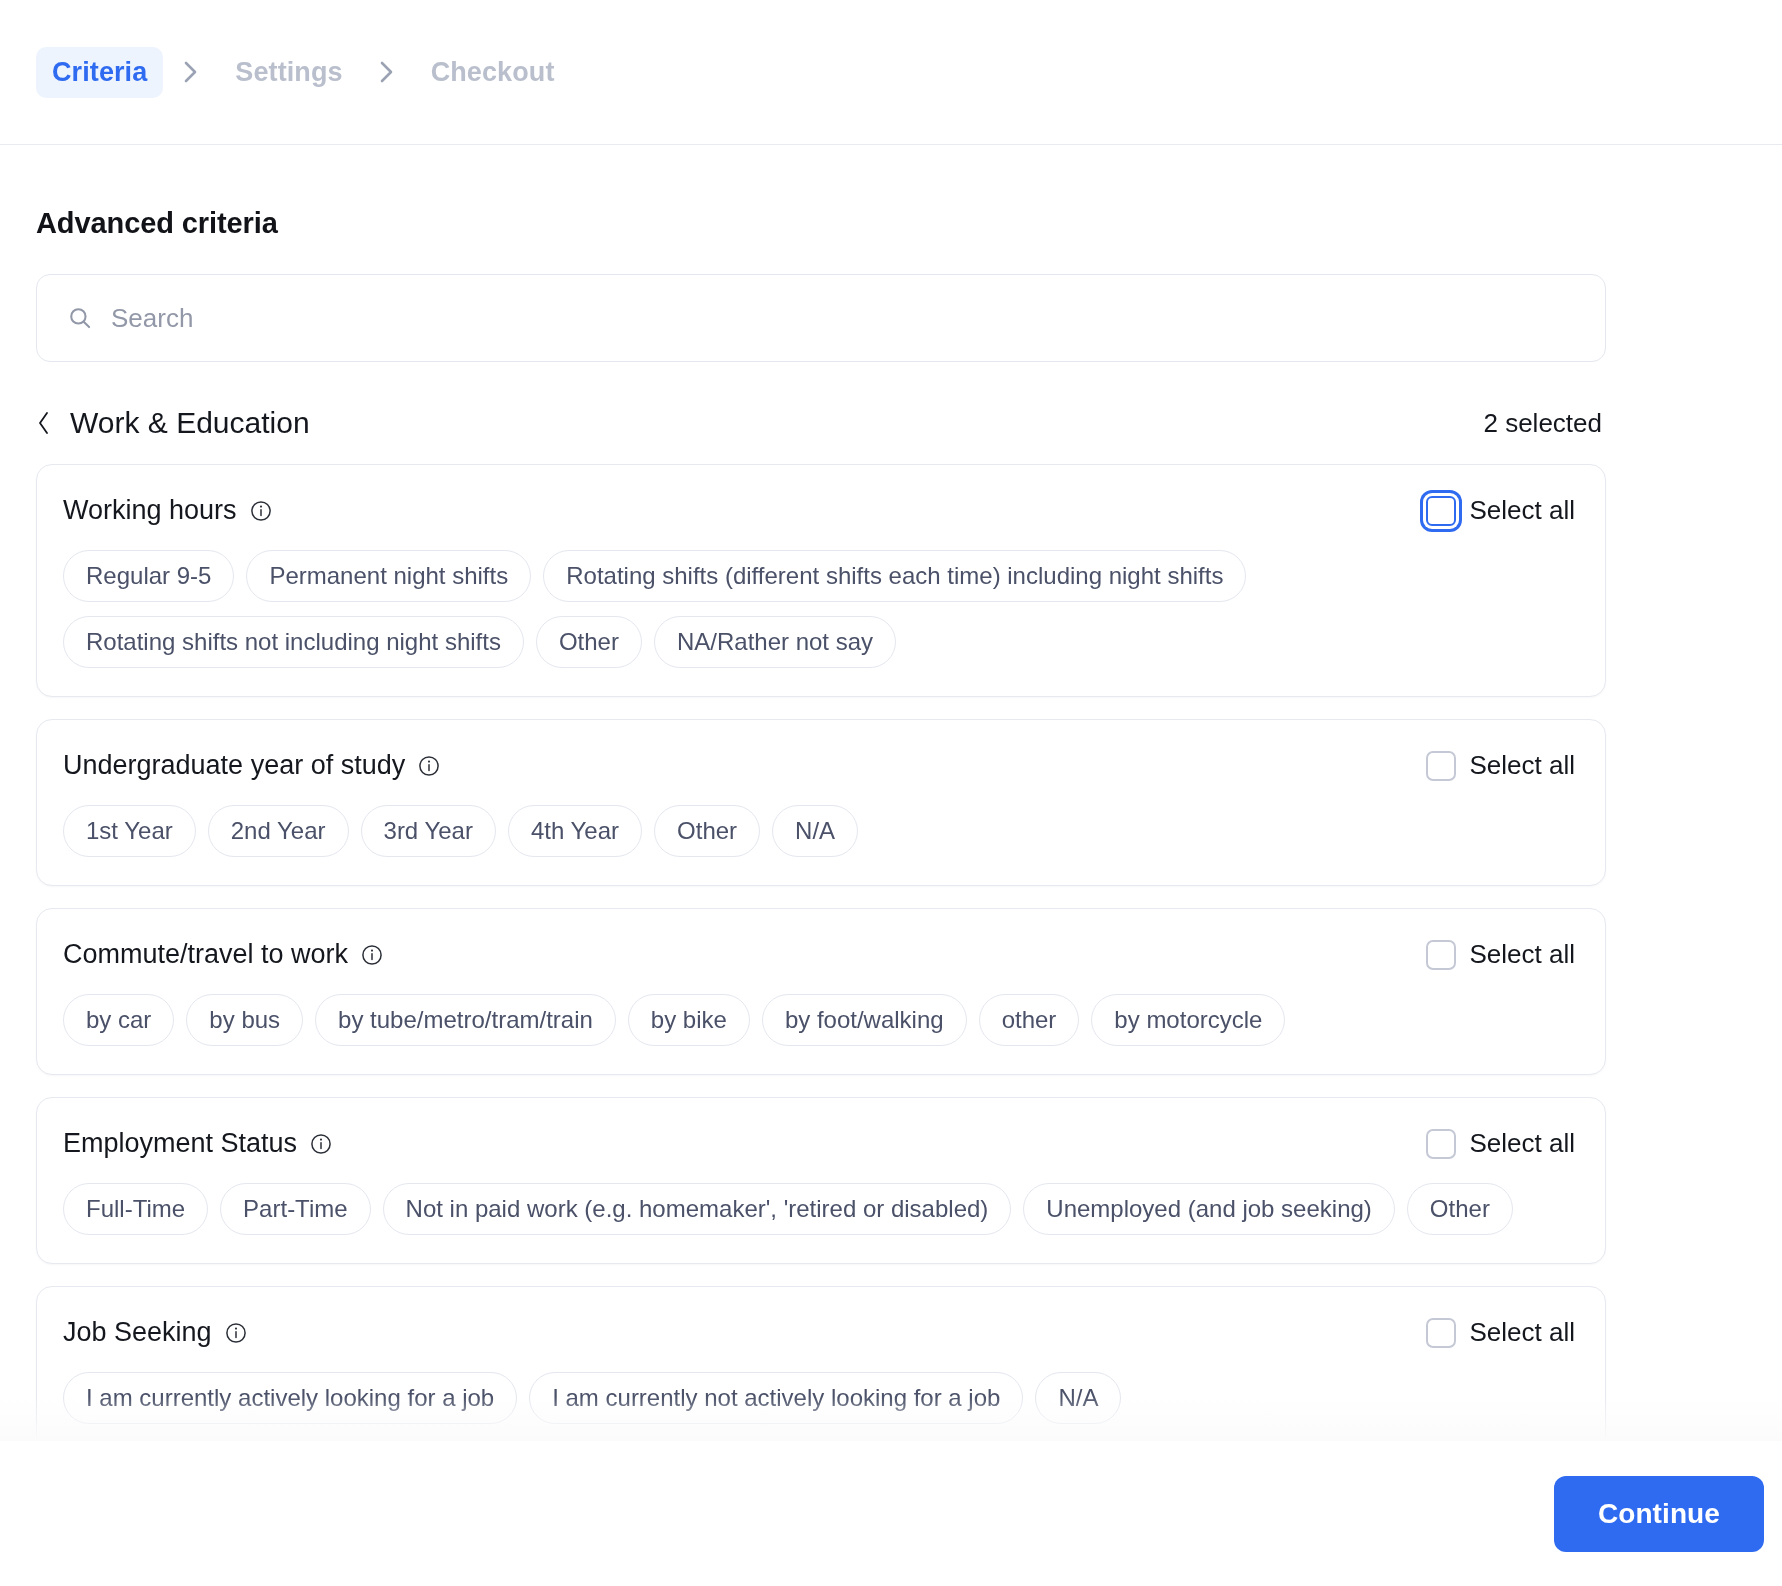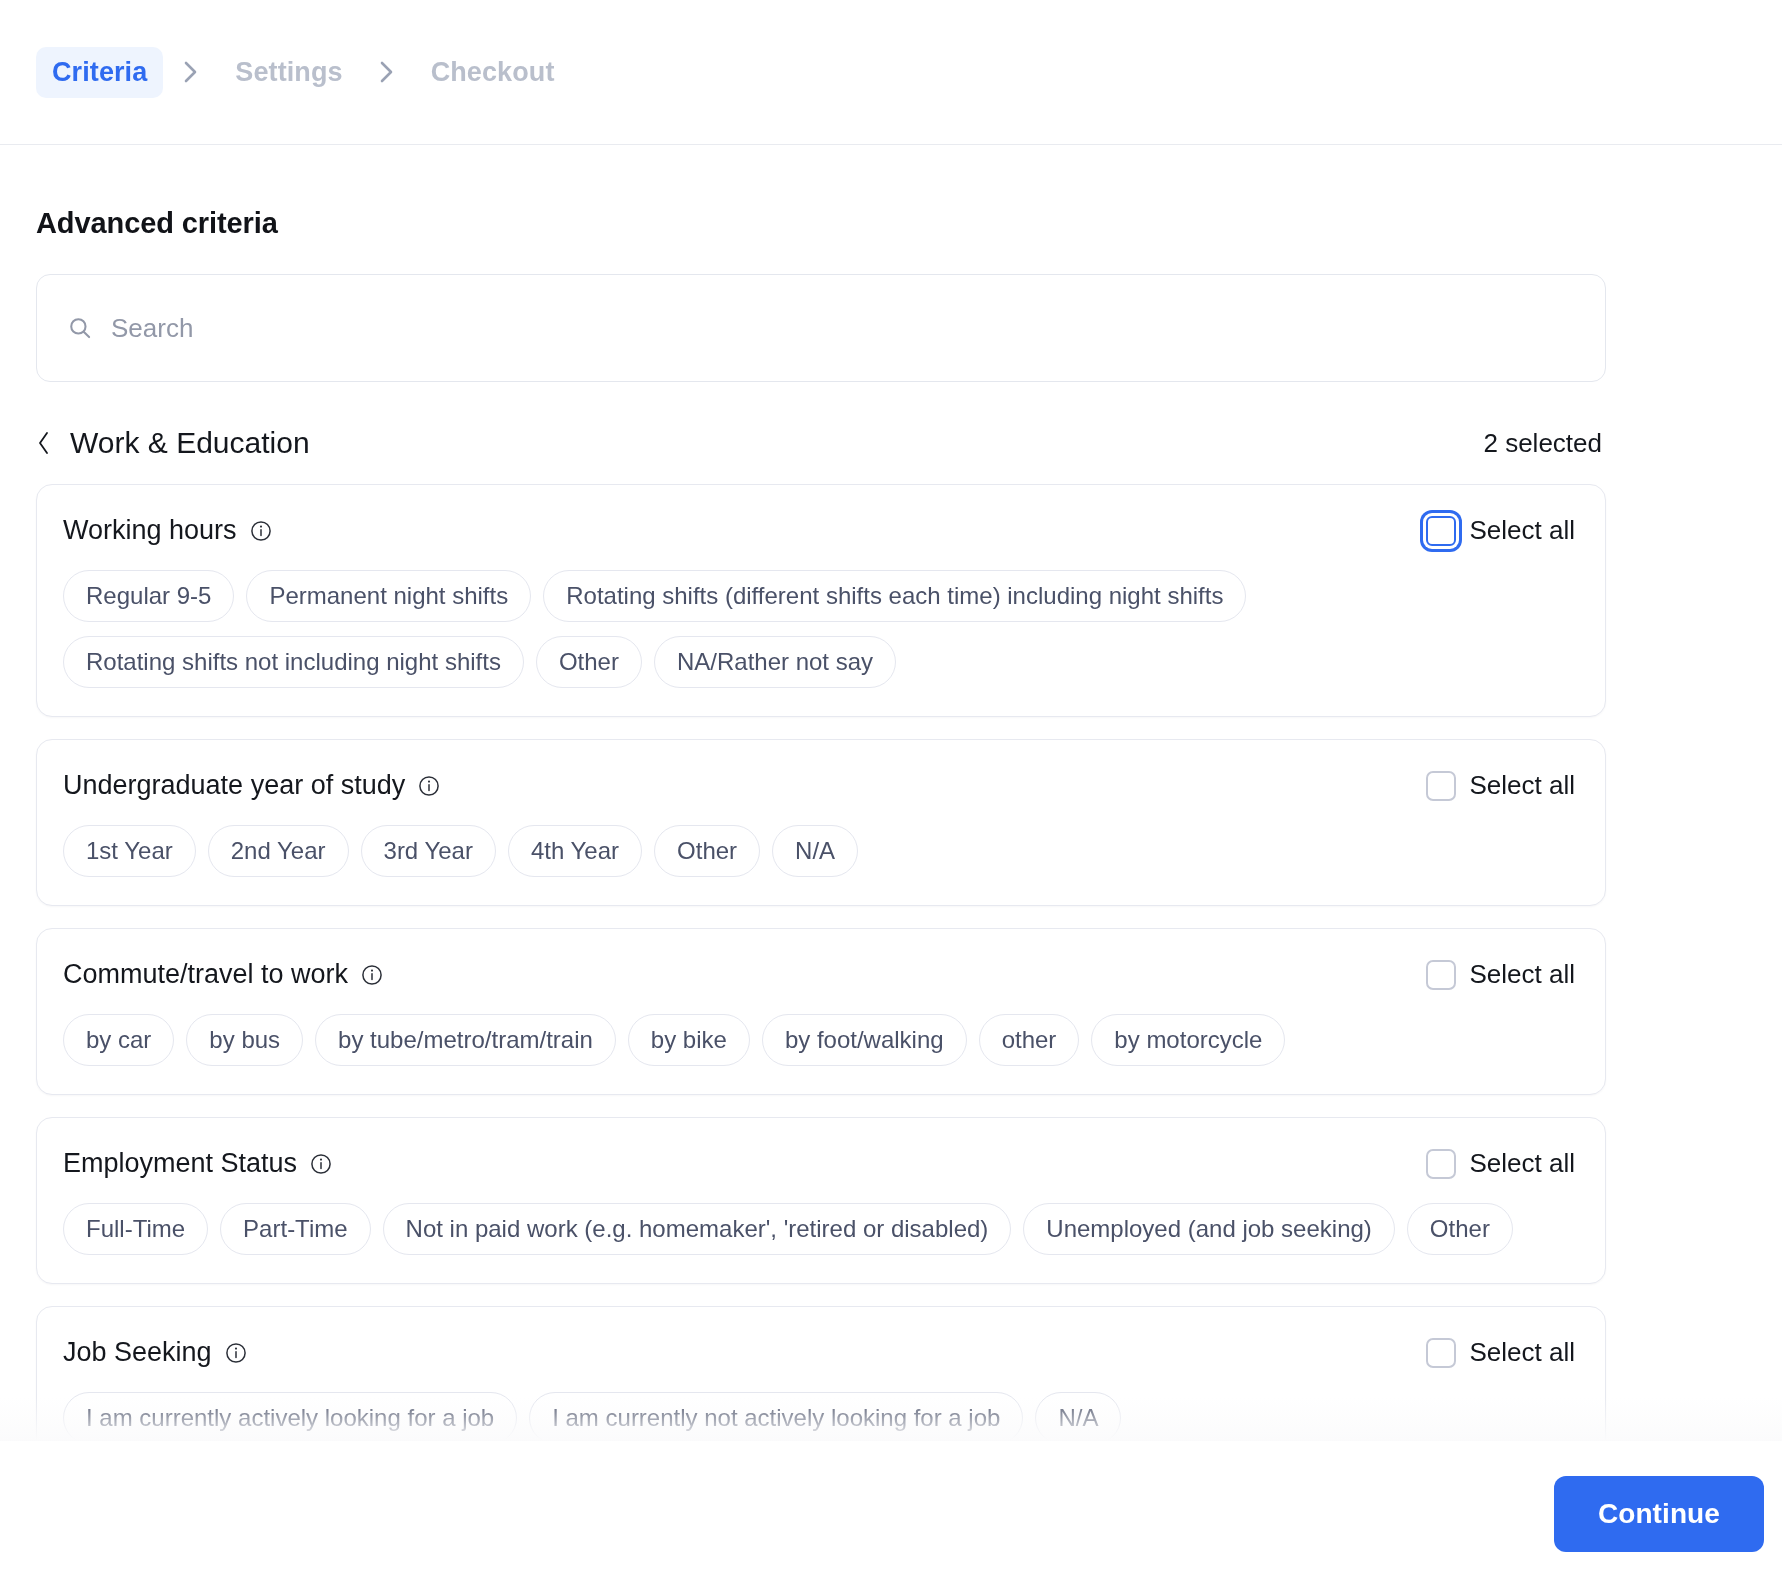--- a/index.html
+++ b/index.html
@@ -65,21 +65,21 @@
     font-size: 29px;
     font-weight: bold;
     color: #111318;
     margin-top: 62px;
     margin-bottom: 34px;
     letter-spacing: -0.1px;
   }
 
   
   .search-box {
-    height: 108px;
+    height: 88px;
     border: 1px solid #e4e7ee;
     border-radius: 14px;
     display: flex;
     align-items: center;
     padding: 0 30px;
     background: #ffffff;
   }
   .search-icon { flex: 0 0 auto; display: flex; align-items: center; margin-right: 18px; }
   .search-input {
     border: none;

